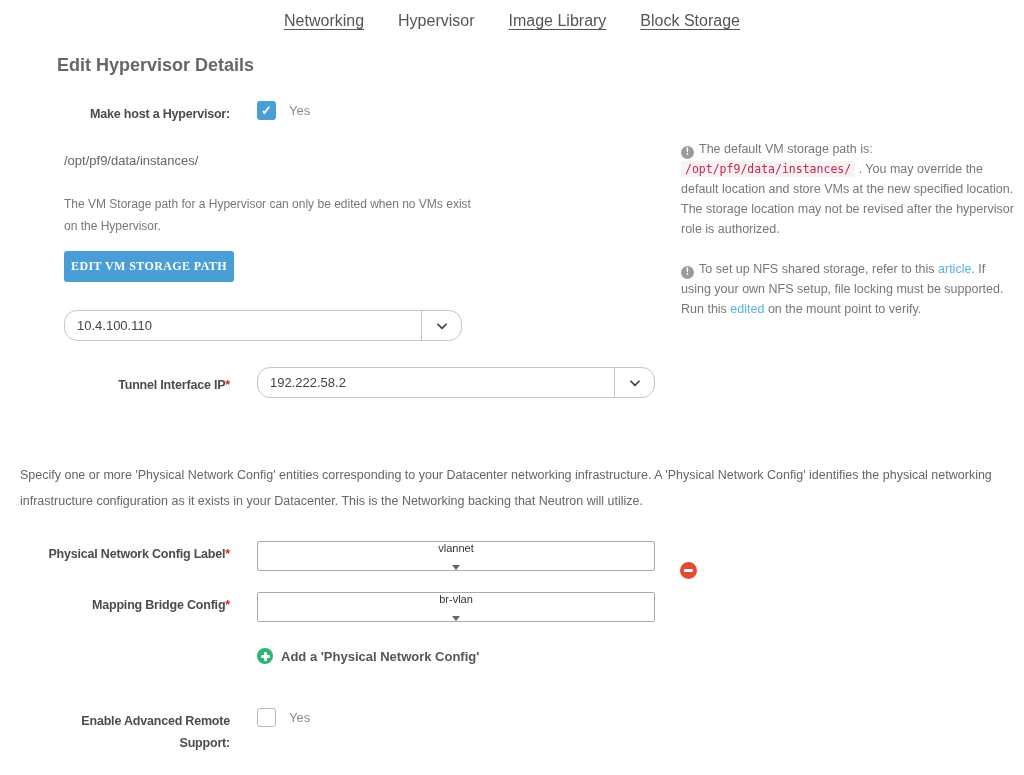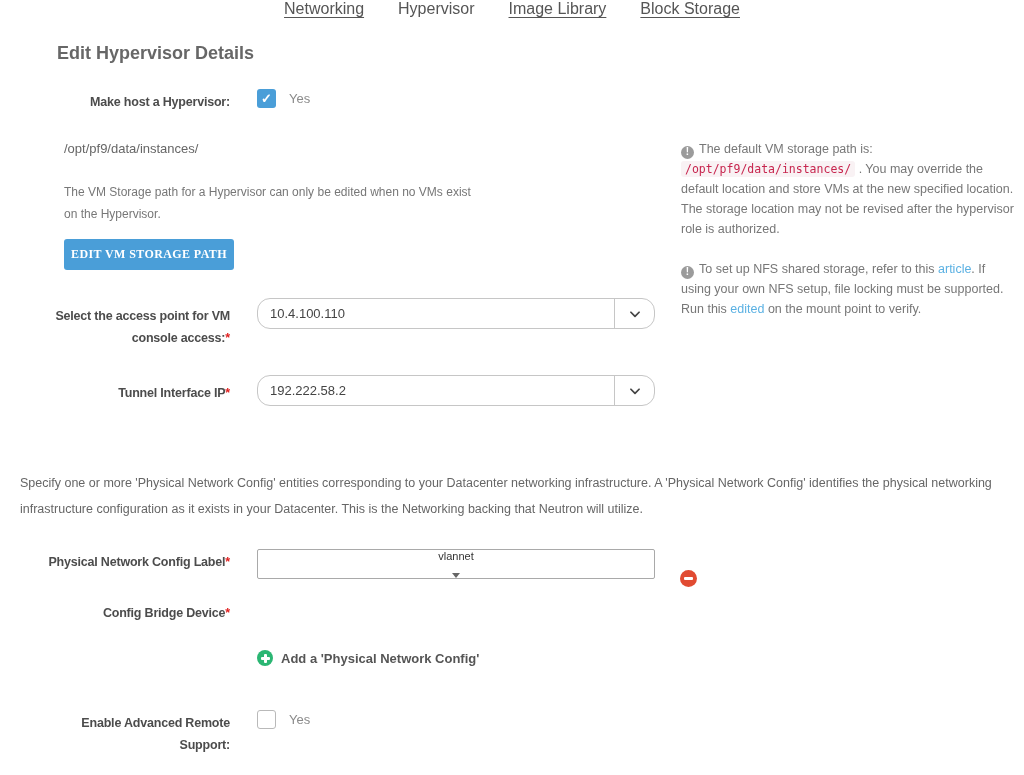--- a/index.html
+++ b/index.html
@@ -3,21 +3,21 @@
 <meta charset="utf-8">
 <style>
   * { margin:0; padding:0; box-sizing:border-box; }
   html,body { background:#fff; }
   body {
     width:1024px; min-height:775px; position:relative;
     font-family:"Liberation Sans", sans-serif; color:#555;
   }
 
   
-  .tabbar { display:flex; justify-content:center; gap:34px; }
+  .tabbar { padding-top:12px; display:flex; justify-content:center; gap:34px; }
   .tab {
     font-size:16px; color:#555; text-decoration:underline; cursor:pointer;
     text-underline-offset:3px;
   }
   .tab.active { text-decoration:none; }
 
   
   .page-title { margin:25px 0 0 57px; font-size:18px; font-weight:700; color:#676767; }
 
   
@@ -134,24 +134,20 @@
 
 <div class="row row-storage">
   <div class="field">
     <div class="value-text">/opt/pf9/data/instances/</div>
     <div class="help-text">The VM Storage path for a Hypervisor can only be edited when no VMs exist on the Hypervisor.</div>
     <button class="btn btn-edit">EDIT VM STORAGE PATH</button>
   </div>
 </div>
 
 <div class="row row-console">
-  <div class="lbl lbl-pad">
-    <span class="line">Select the access point for VM</span>
-    <span class="line"><span>console access:</span><span class="req">*</span></span>
-  </div>
   <div class="field combobox">
     <span class="val">10.4.100.110</span>
     <span class="dd">
       <svg class="chev-svg" width="14" height="14" viewBox="0 0 24 24" fill="none" stroke="#444" stroke-width="3" stroke-linecap="round" stroke-linejoin="round">
           <polyline points="5,9 12,16 19,9"></polyline>
         </svg>
     </span>
   </div>
 </div>
 
@@ -186,21 +182,25 @@
   </div>
   <div class="field select">
     <span>vlannet</span>
     <span class="caret"></span>
   </div>
   <span class="minus-icon"></span>
 </div>
 
 <div class="row row-bridge">
   <div class="lbl lbl-pad-sm">
-    <span>Config Bridge Device</span><span class="req">*</span>
+    <span>Mapping Bridge Config</span><span class="req">*</span>
+  </div>
+  <div class="field select">
+    <span>br-vlan</span>
+    <span class="caret"></span>
   </div>
 </div>
 
 <div class="add-link row-add">
   <span class="plus-icon"></span>
   <span class="add-text">Add a 'Physical Network Config'</span>
 </div>
 
 <div class="row row-remote">
   <div class="lbl lbl-pad-sm">

